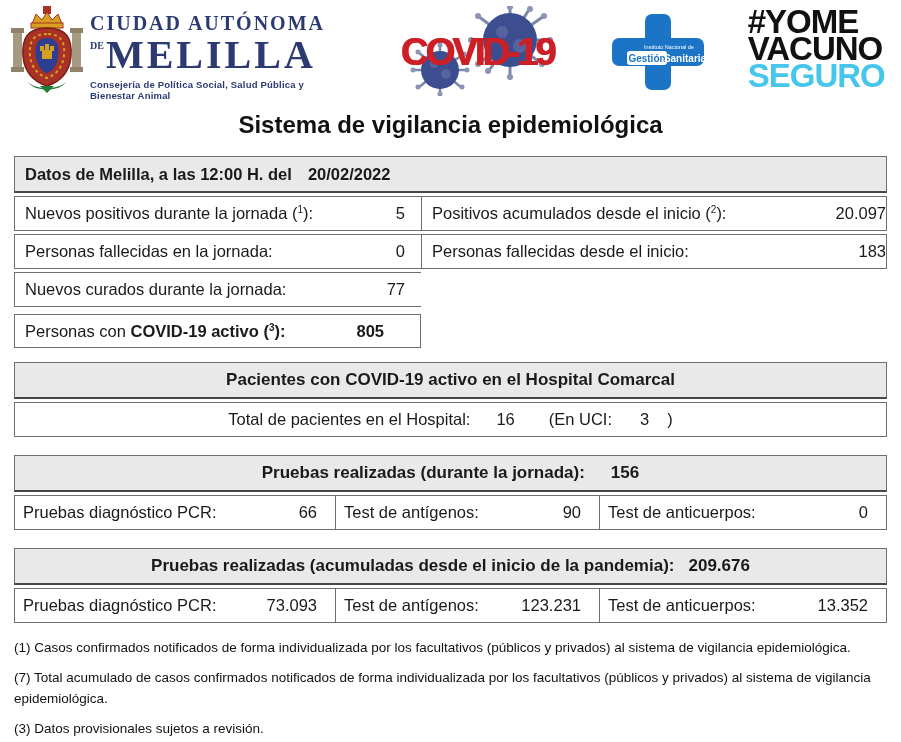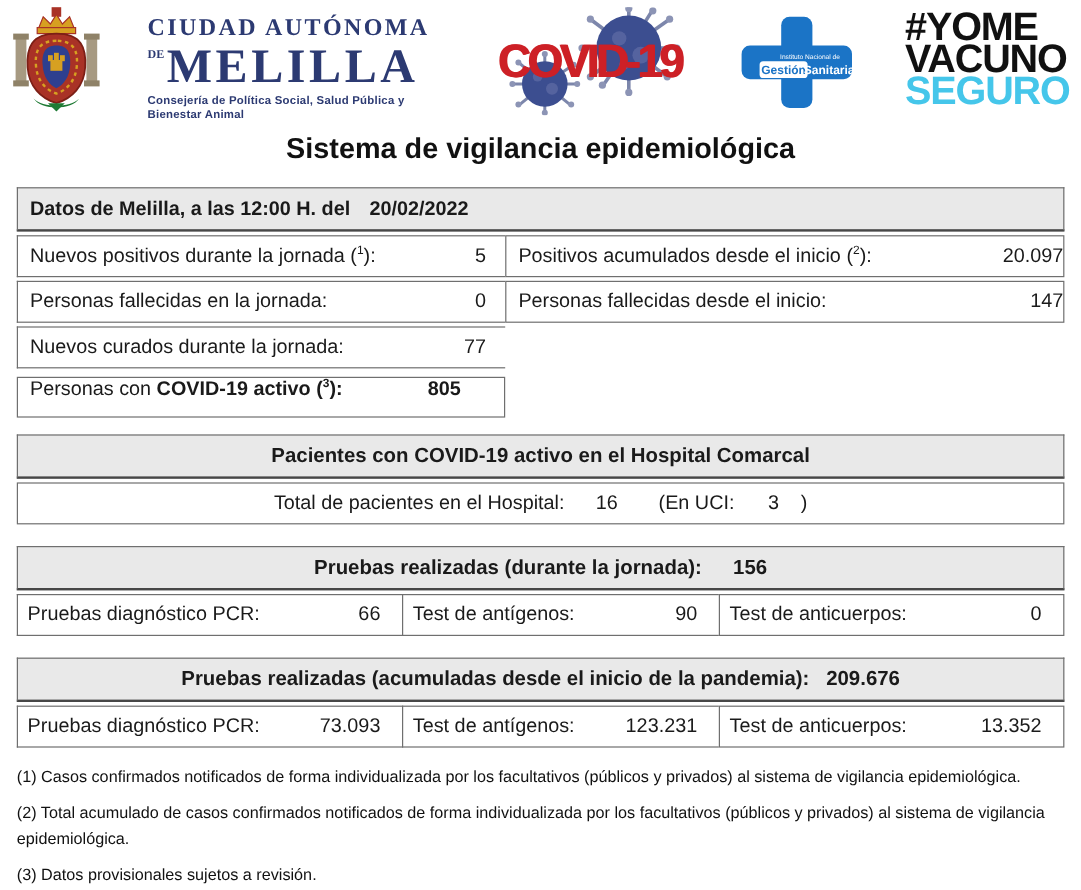--- a/index.html
+++ b/index.html
@@ -6,21 +6,21 @@
     --navy:#2c3a72; --red:#cd2026; --blue:#1b74c6; --cyan:#45c6ea;
     --header_bg:#e9e9e9; --border:#6f6f6f; --black:#1a1a1a;
   }
   *{box-sizing:border-box; margin:0; padding:0;}
   body{
     width:901px; height:742px; background:#ffffff; overflow:hidden;
     font-family:"Liberation Sans","DejaVu Sans",sans-serif; color:#1a1a1a;
   }
   
   .logos{display:flex; align-items:flex-start; height:97px; padding-top:4px;}
-  .melilla{display:flex; margin-left:10px; align-items:flex-start;gap:33px;}
+  .melilla{display:flex; margin-left:10px; align-items:flex-start;}
   .melilla-text{margin-left:6px; color:var(--navy); font-family:"Liberation Serif","DejaVu Serif",serif;}
   .mel-l1{font-size:20px; letter-spacing:2px; margin-top:8px; font-weight:bold;}
   .mel-l2{display:flex; align-items:flex-start; line-height:0.9; margin-top:2px;}
   .mel-de{font-size:10px; font-weight:bold; margin-top:4px; margin-right:2px;}
   .mel-name{font-size:40px; font-weight:bold; letter-spacing:3px;}
   .mel-l3{font-family:"Liberation Sans",sans-serif; font-size:9.5px; font-weight:bold; margin-top:6px; letter-spacing:0.2px;}
   .covid{position:relative; width:190px; height:90px; margin-left:32px; margin-top:2px;}
   .covid-viruses{position:absolute; inset:0;}
   .covid-text{
     position:absolute; left:0; top:24px; width:190px; text-align:center;
@@ -41,21 +41,21 @@
   .t1-header{height:37px; display:flex; align-items:center; justify-content:space-between; padding:0 10px; font-size:16.5px;}
   .t1-header .left{font-weight:bold;}
   .t1-header .date{margin-left:16px;}
   .t1-header .note{font-weight:normal; font-size:16px;}
   .row{margin-top:3px; height:35px; font-size:16.5px;}
   .t1row{display:grid; grid-template-columns:407px 1fr;}
   .cell{display:flex; align-items:center; justify-content:space-between; padding-left:10px;}
   .t1row .cell.left{padding-right:16px;}
   .t1row .cell.right{border-left:1px solid var(--border); }
   sup{font-size:10px; line-height:0;}
-  .active-box{margin-top:7px; width:407px; height:34px; display:flex; align-items:flex-start;
+  .active-box{margin-top:7px; width:407px; height:34px; display:flex; align-items:center;
               justify-content:space-between; padding:0 36px 0 10px; font-size:16.5px;}
   .active-box .bold{font-weight:bold;}
   .sec{margin-top:14px;}
   .sec-gap{margin-top:18px;}
   .sec-hdr{height:37px; display:flex; align-items:center; justify-content:center; font-size:17px;}
   .sec-hdr .hv{margin-left:26px;}
   .center-row{display:flex; align-items:center; justify-content:center;}
   .hosp-val{margin-left:26px;}
   .uci-lbl{margin-left:34px;}
   .uci-val{margin-left:28px;}
@@ -211,21 +211,21 @@
       </div>
     </div>
 
     <div class="row t1row">
       <div class="cell left boxed" style="border-right:none;">
         <span><span>Personas fallecidas en la jornada:</span><sup></sup><span></span></span>
         <span>0</span>
       </div>
       <div class="cell right boxed">
         <span><span>Personas fallecidas desde el inicio:</span><sup></sup><span></span></span>
-        <span>147</span>
+        <span>183</span>
       </div>
     </div>
 
     <div class="row t1row">
       <div class="cell left boxed" style="border-right:none;">
         <span><span>Nuevos curados durante la jornada:</span><sup></sup><span></span></span>
         <span>77</span>
       </div>
     </div>
 
@@ -286,15 +286,15 @@
       <div class="cell boxed" style="border-left:1px solid var(--border);">
         <span>Test de  anticuerpos:</span>
         <span>13.352</span>
       </div>
     </div>
   </section>
 </div>
 
 <footer class="notes">
   <p>(1) Casos confirmados notificados de forma individualizada por los facultativos (públicos y privados) al sistema de vigilancia epidemiológica.</p>
-  <p>(2) Total acumulado de casos confirmados notificados de forma individualizada por los facultativos (públicos y privados) al sistema de vigilancia epidemiológica.</p>
+  <p>(7) Total acumulado de casos confirmados notificados de forma individualizada por los facultativos (públicos y privados) al sistema de vigilancia epidemiológica.</p>
   <p>(3) Datos provisionales sujetos a revisión.</p>
 </footer>
 
 </body></html>

